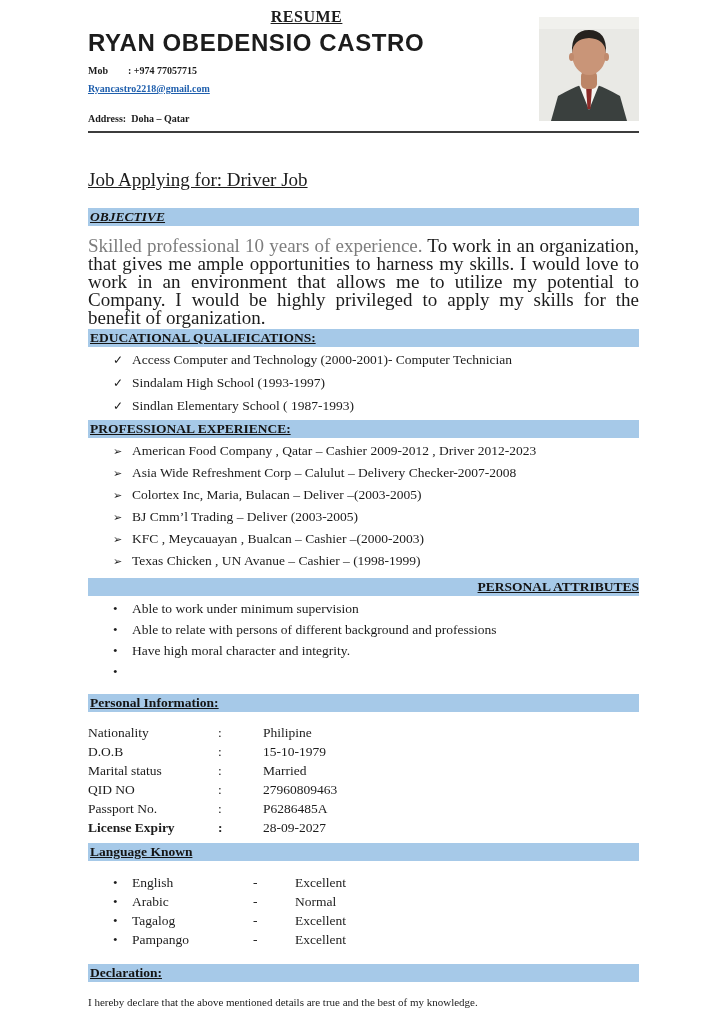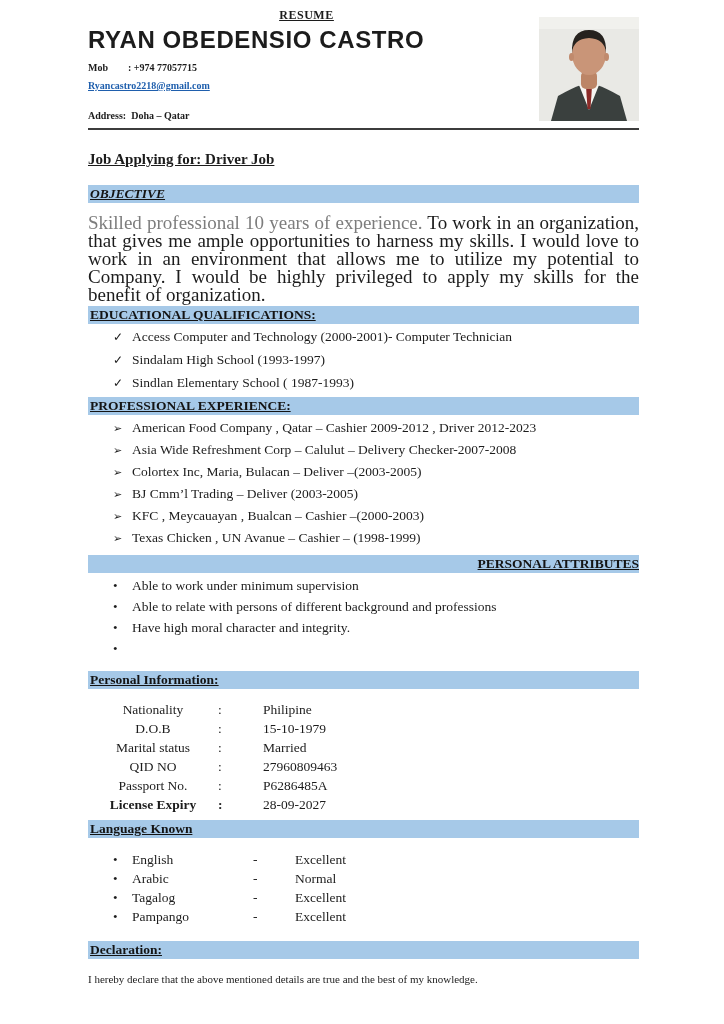--- a/index.html
+++ b/index.html
@@ -13,42 +13,42 @@
   .page {
     width:724px; height:1024px;
     background:#ffffff;
     padding:8px 85px 0 88px;
     position:relative;
   }
 
   
   .header { display:flex; align-items:flex-start; }
   .header-left { flex:1; padding-right:14px; }
-  .doc-title { text-align:center; font-size:12px; font-weight:bold; letter-spacing:.5px;text-decoration:underline; }
+  .doc-title { text-align:center; font-size:16px; font-weight:bold; letter-spacing:.5px;text-decoration:underline; }
   .doc-title span { text-decoration:underline; }
   .candidate-name {
     font-family:"Liberation Sans", sans-serif;
     font-size:24px; font-weight:bold; letter-spacing:.6px;
     margin-top:3px; white-space:nowrap;
   }
   .contact-line { font-size:10px; font-weight:bold; line-height:15px; }
   .mob-line { margin-top:6px; }
   .mob-label { display:inline-block; width:40px; }
   .email-link {
     display:inline-block; font-size:10px; font-weight:bold;
     color:#1f5fad; text-decoration:underline; cursor:pointer;
   }
   .address-line { margin-top:15px; }
   .address-label { margin-right:5px; }
   .photo-frame { width:100px; height:104px; margin-top:9px; flex:0 0 auto; }
   .photo-frame svg { display:block; }
   .header-rule { border:none; border-top:2px solid #3c3c3c; margin-top:5px; }
 
   
-  .job-line { margin-top:21px; font-size:15px; font-weight:bold; text-decoration:underline; }
+  .job-line { margin-top:36px; font-size:19px; font-weight:normal; text-decoration:underline; }
 
   
   .bar {
     background:#a6c9e8;
     height:18px; line-height:17px;
     padding-left:2px;
     font-size:13.5px; font-weight:bold;
   }
   .bar .bar-heading { text-decoration:underline; color:#141414; }
   .bar-objective { margin-top:17px; }
@@ -73,21 +73,21 @@
   ul.exp-list li { margin-bottom:4px; }
   ul.attr-list li { margin-bottom:3px; }
   .bullet { width:19px; flex:0 0 auto; }
   .bullet.check { font-size:12px; }
   .bullet.arrow { font-size:11px; }
   .bullet.dot { font-size:13px; }
 
   
   .info-table { margin-top:11px; }
   .info-row { display:flex; font-size:13.5px; line-height:19px; }
-  .info-label { width:130px; flex:0 0 auto;text-align:center; }
+  .info-label { width:130px; flex:0 0 auto; }
   .info-sep { width:45px; flex:0 0 auto; }
   .info-row.bold-row .info-label, .info-row.bold-row .info-sep { font-weight:bold; }
 
   
   .lang-table { margin-top:12px; }
   .lang-row { display:flex; font-size:13.5px; line-height:19px; padding-left:25px; }
   .lang-row .bullet { width:19px; }
   .lang-name { width:121px; flex:0 0 auto; }
   .lang-sep { width:42px; flex:0 0 auto; }
 

